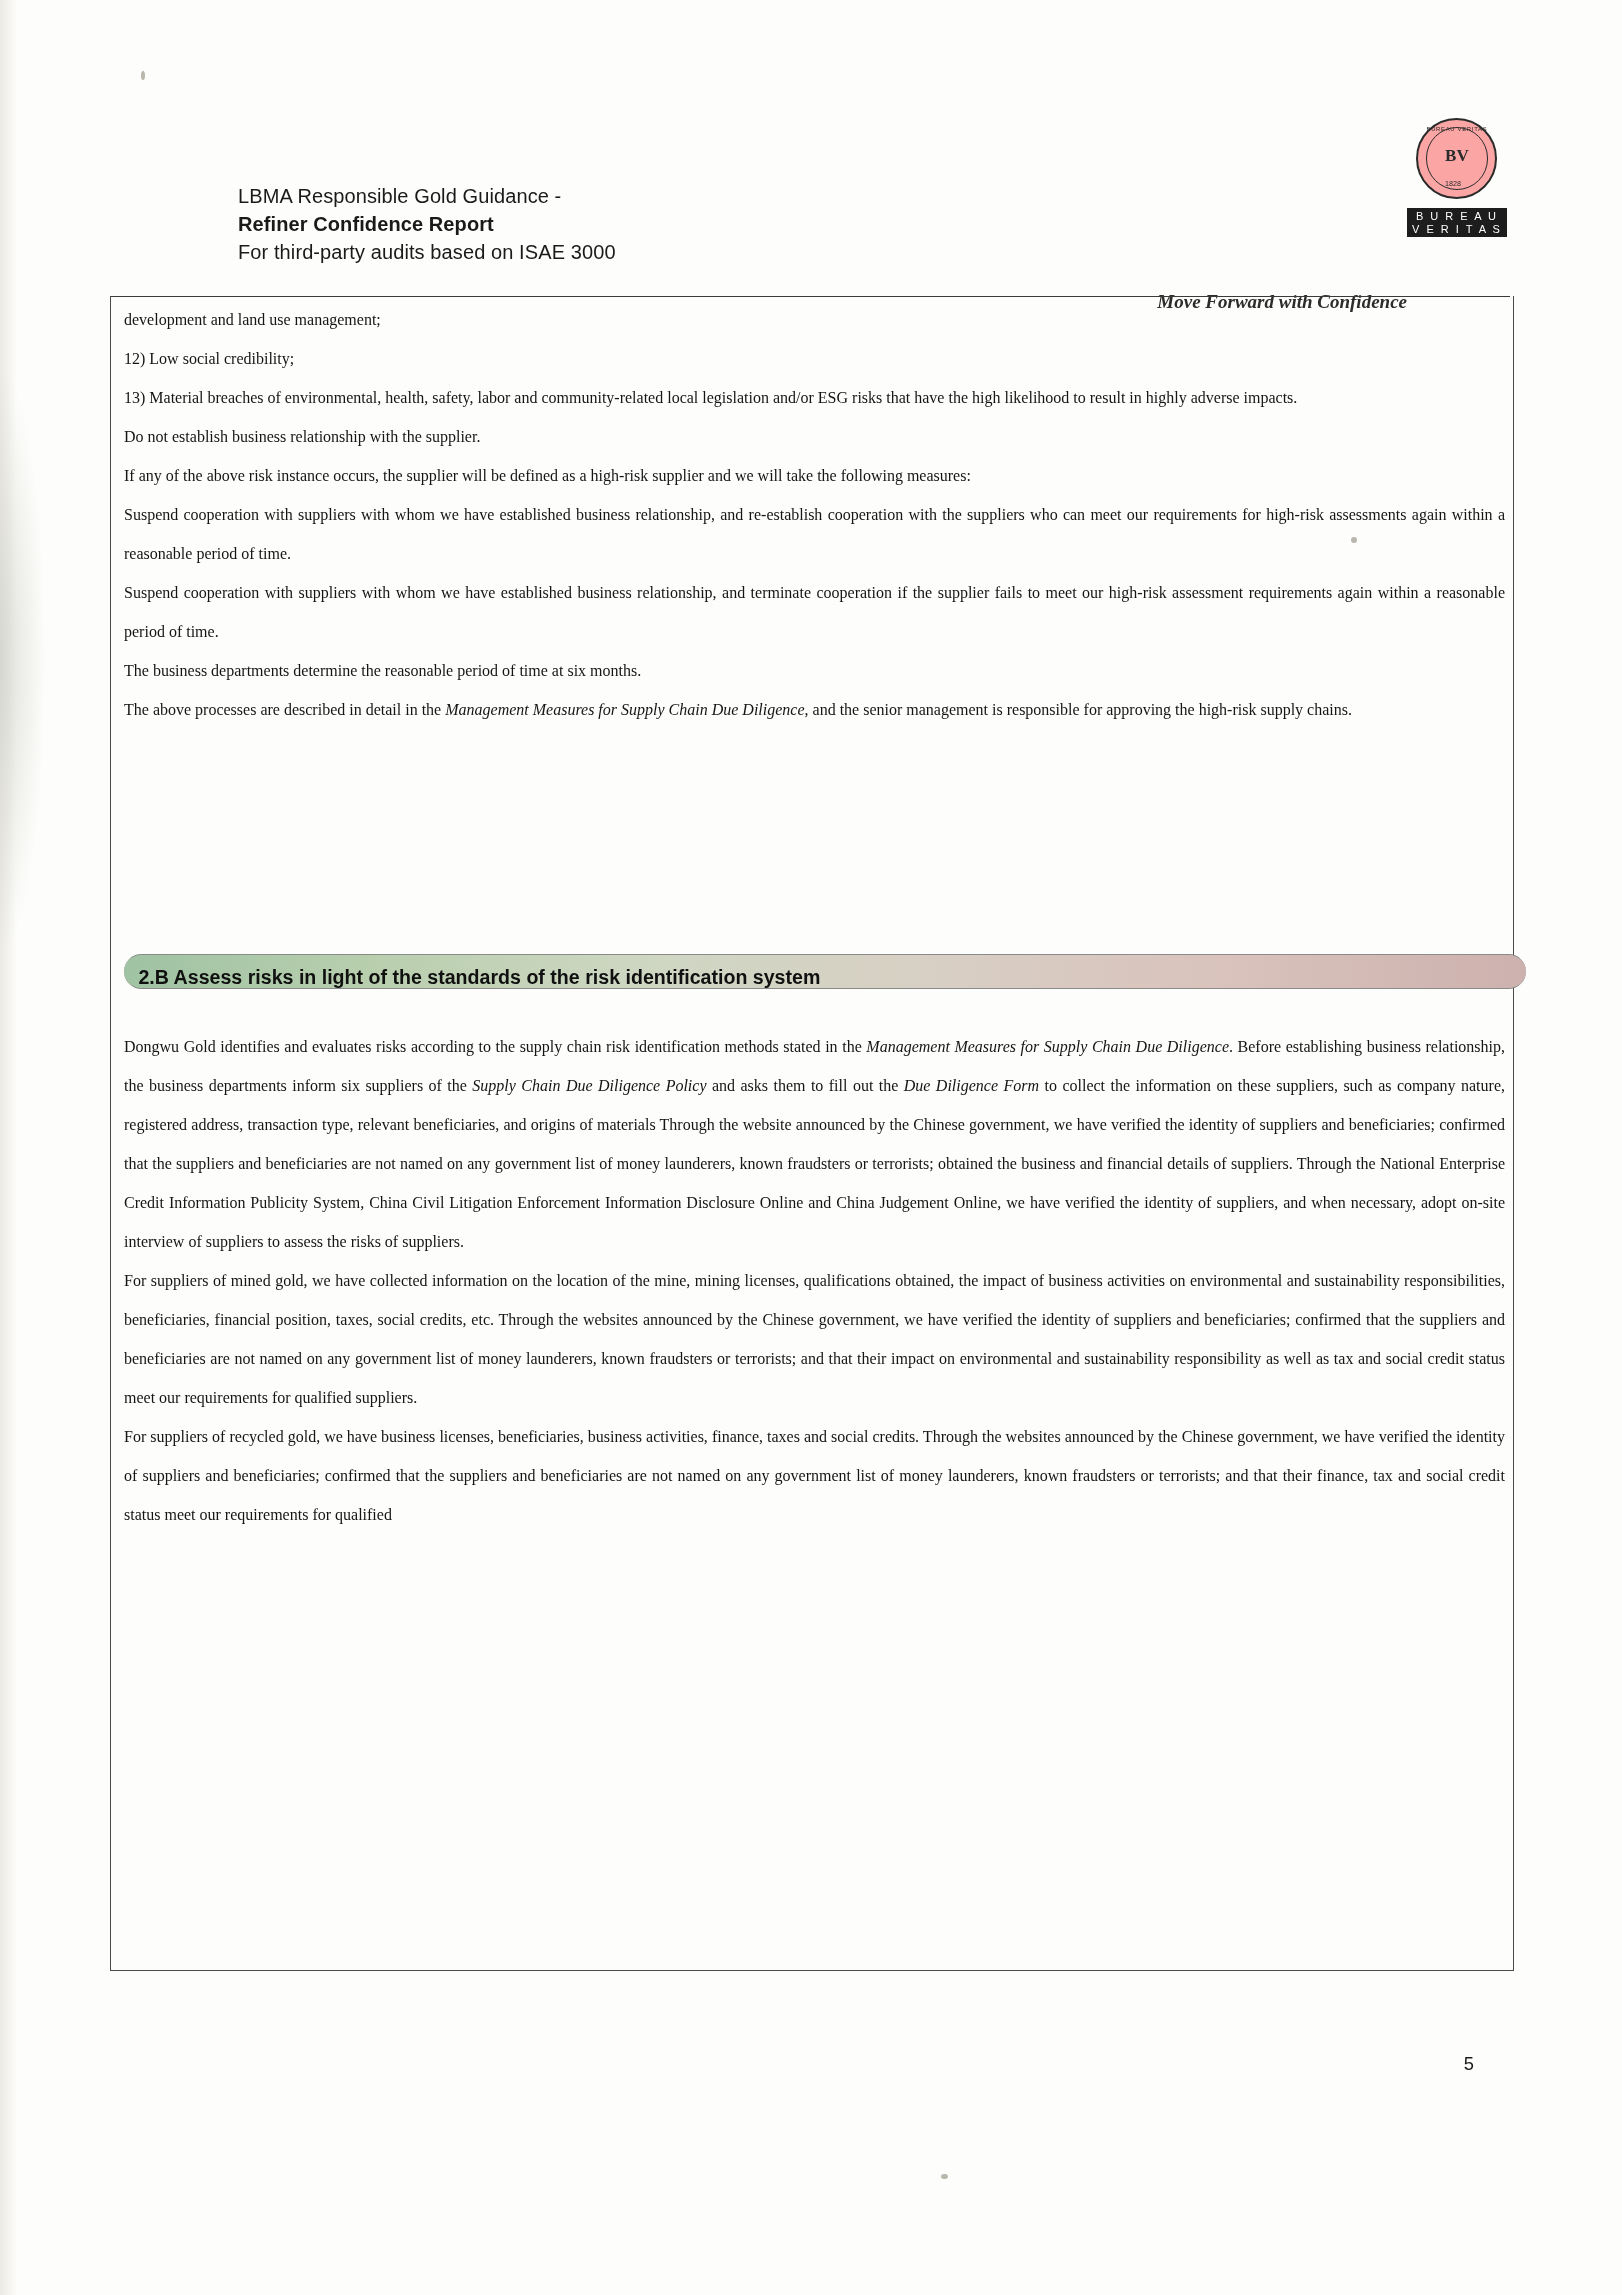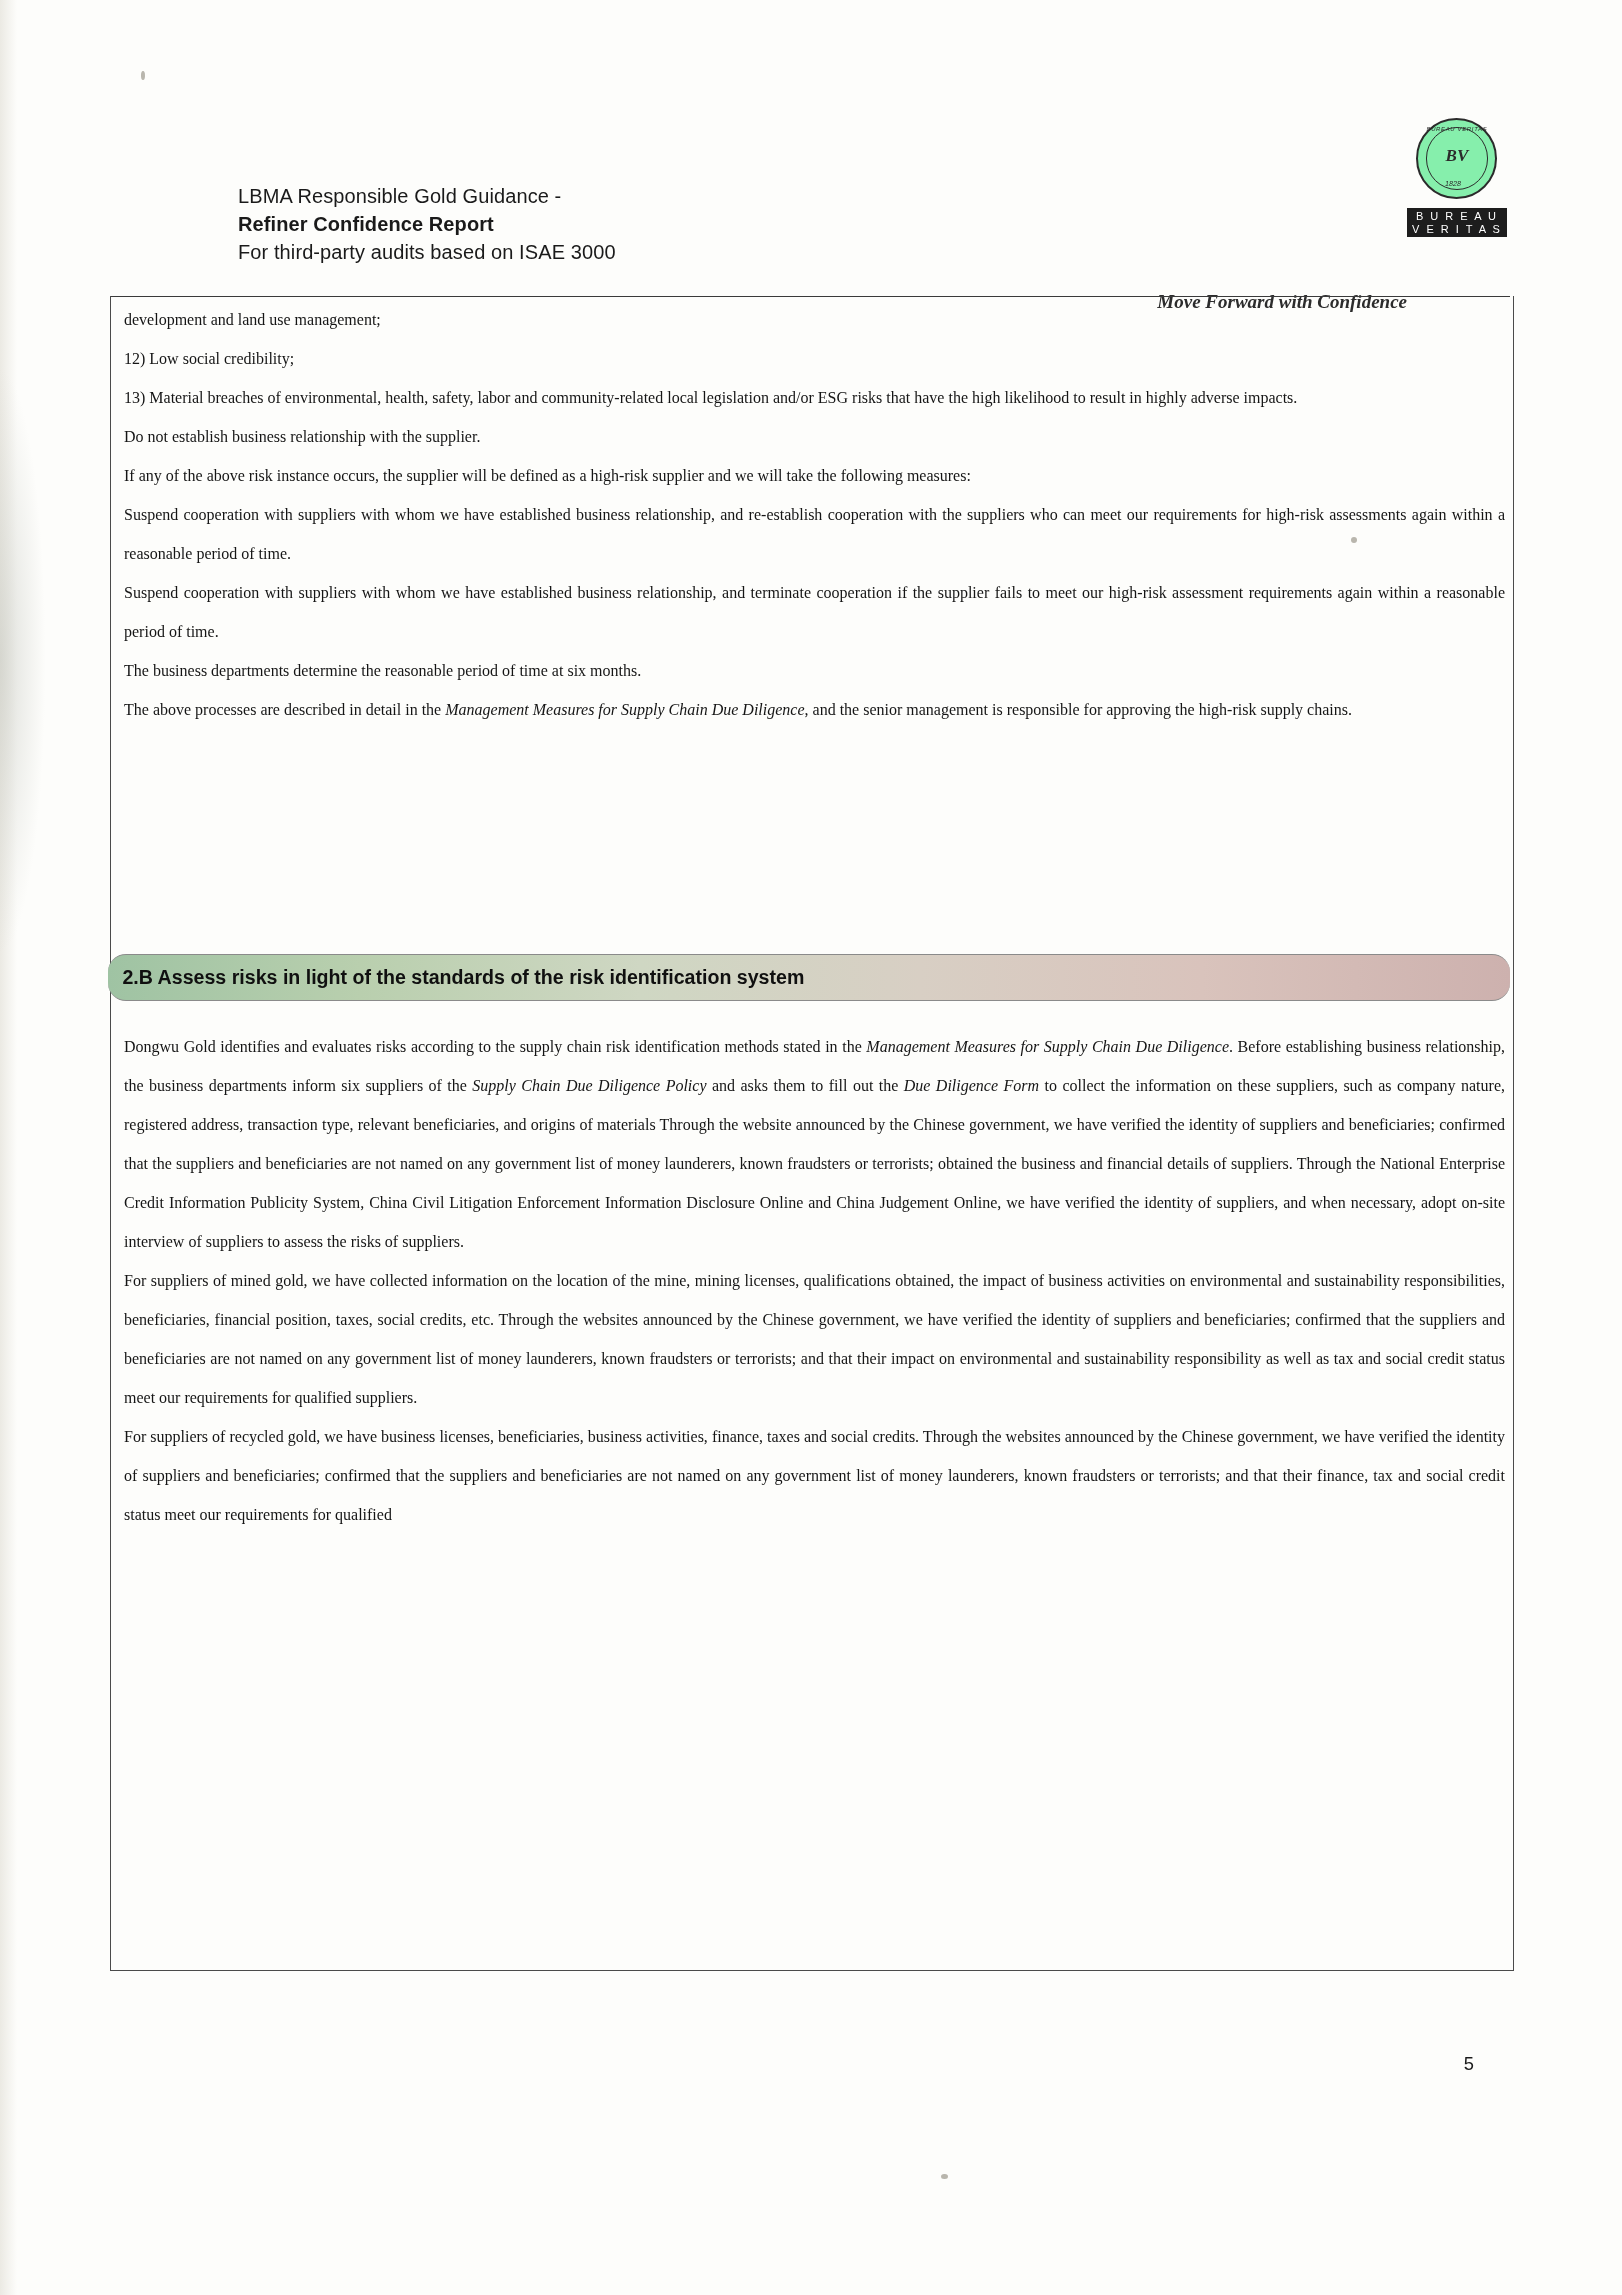--- a/index.html
+++ b/index.html
@@ -59,22 +59,21 @@
     top: 118px;
     text-align: center;
   }
   .bv-seal {
     width: 81px; height: 81px;
     border: 2px solid #2b2b2b;
     border-radius: 50%;
     margin: 0 auto;
     position: relative;
     box-sizing: border-box;
-    background: #86efac;
-    font-style: italic;
+    background: #fca5a5;
   }
   .bv-seal-inner {
     position: absolute;
     left: 7.2px; top: 7.2px; right: 7.2px; bottom: 7.2px;
     border: 1px solid #2b2b2b;
     border-radius: 50%;
   }
   .bv-seal-txt-top {
     position: absolute;
     top: 5.9px; left: 0; right: 0;
@@ -156,24 +155,24 @@
     text-align: justify;
     text-justify: inter-word;
     color: #151515;
   }
   p.txt.nojust { text-align: left; }
   .it { font-style: italic; }
 
   
   .section-bar {
     position: absolute;
-    left: 108px;
+    left: 124px;
     top: 954px;
     width: 1402px;
-    height: 47px;
+    height: 35px;
     background: linear-gradient(to right, #9fc3a3 0%, #b9cfae 18%, #cfd7c3 38%, #d8cfc4 58%, #d9c3bc 78%, #cdb1ae 100%);
     border-top: 0.7px solid #8a8a8a;
     border-bottom: 0.7px solid #8a8a8a;
     box-sizing: border-box;
     border-radius: 18px;
   }
   .section-bar-label {
     position: absolute;
     left: 14.4px;
     top: 10.5px;

